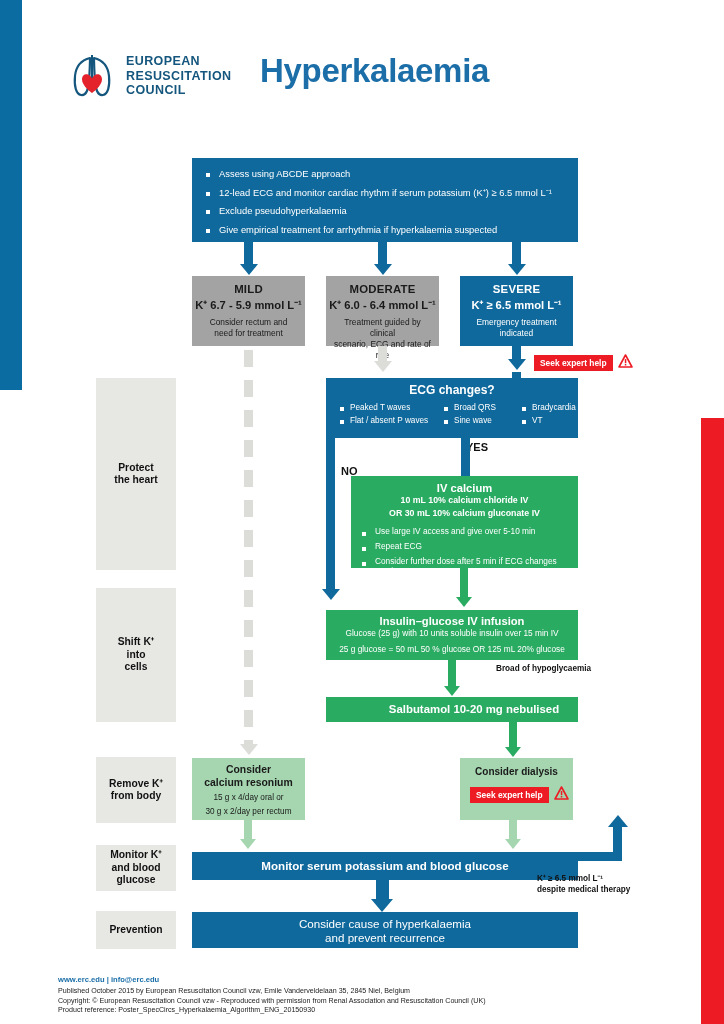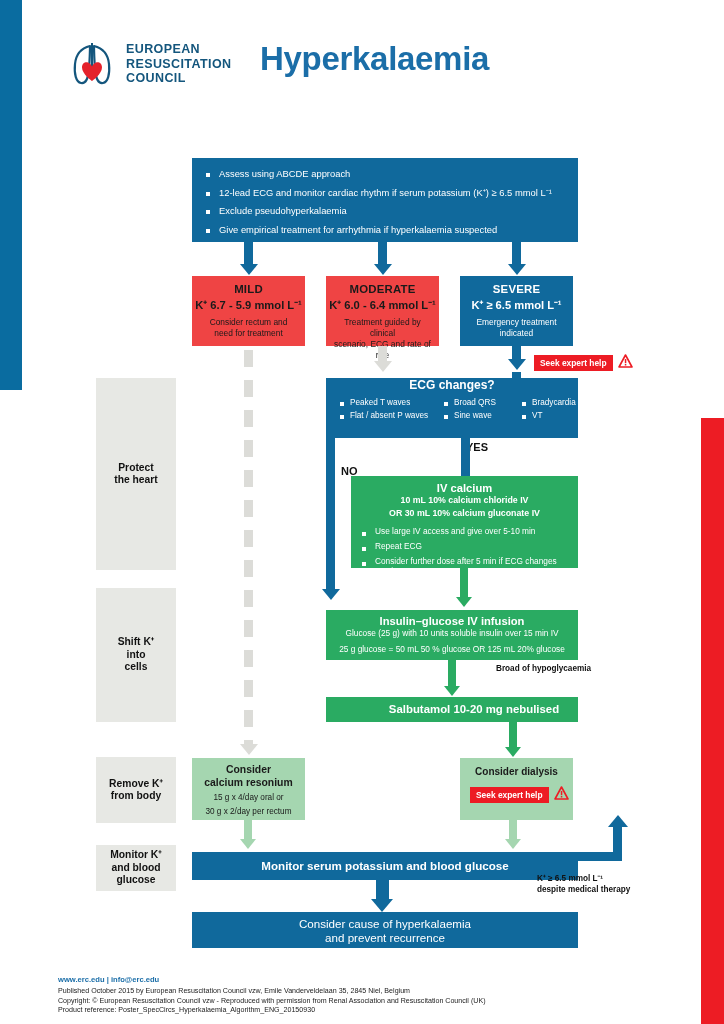--- a/index.html
+++ b/index.html
@@ -9,32 +9,32 @@
     font-family: "Liberation Sans", sans-serif;
     overflow: hidden;
   }
   #poster { position: relative; width: 724px; height: 1024px; background:#fff; }
 
   
   .left-bar  { position:absolute; left:0;   top:0;   width:22px; height:390px; background:#0a6ca0; }
   .right-bar { position:absolute; left:701px; top:418px; width:23px; height:606px; background:#ed1c24; }
 
   
-  .header { position:absolute; left:0; top:0; width:724px; height:128px; }
+  .header { position:absolute; left:0; top:12px; width:724px; height:128px; }
   .logo-wrap { position:absolute; left:68px; top:38px; display:flex; align-items:center; }
   .logo-mark { width:48px; height:52px; position:relative; }
   .logo-text { margin-left:10px; color:#14567d; font-weight:bold; font-size:12.5px;
                line-height:14.5px; letter-spacing:.4px; }
   .poster-title { position:absolute; left:260px; top:40px; color:#1b6ea8;
                   font-size:33px; font-weight:bold; letter-spacing:-0.3px; }
 
   
   .box { position:absolute; }
   .blue   { background:#10699c; color:#fff; }
-  .grey   { background:#ef4444; color:#1a1a1a; }
+  .grey   { background:#a3a3a3; color:#1a1a1a; }
   .green  { background:#2aab62; color:#fff; }
   .lgreen { background:#a5d6b0; color:#1a1a1a; }
 
   .box-title { font-weight:bold; text-align:center; }
   .box-sub   { text-align:center; }
 
   ul.bul { list-style:none; }
   ul.bul li { position:relative; padding-left:13px; margin-bottom:4px; }
   ul.bul li:before { content:""; position:absolute; left:0; top:6px;
                      width:4px; height:4px; background:currentColor; }
@@ -47,21 +47,21 @@
   
   .sev { width:113px; height:70px; top:276px; padding-top:7px; }
   #sev-mild { left:192px; }
   #sev-mod  { left:326px; width:113px; }
   #sev-sev  { left:460px; width:113px; }
   .sev .t { font-size:11.4px; font-weight:bold; letter-spacing:.2px; }
   .sev .k { font-size:11.2px; font-weight:bold; margin-top:2px; }
   .sev .d { font-size:8.4px; line-height:11px; margin-top:5px; padding:0 5px; }
 
   
-  #ecg { left:326px; top:378px; width:252px; height:60px; }
+  #ecg { left:326px; top:378px; width:252px; height:60px; padding-top:5px; }
   #ecg .t { font-size:12px; font-weight:bold; }
   #ecg .cols { display:flex; margin-top:6px; padding-left:14px; font-size:8.2px; }
   #ecg .cols ul { list-style:none; }
   #ecg .cols li { position:relative; padding-left:10px; margin-bottom:4px; white-space:nowrap; }
   #ecg .cols li:before { content:""; position:absolute; left:0; top:4px;
                          width:3.5px; height:3.5px; background:#fff; }
   #ecg .c1 { width:104px; } #ecg .c2 { width:78px; }
 
   .yn { position:absolute; font-size:11px; font-weight:bold; color:#111; }
   #no-lbl  { left:341px; top:441px;margin-top:24px; }
@@ -343,20 +343,23 @@
   </div>
   <div class="stage" id="stage-remove">
     <span style="white-space:pre-line;">Remove K⁺
 from body</span>
   </div>
   <div class="stage" id="stage-monitor">
     <span style="white-space:pre-line;">Monitor K⁺
 and blood
 glucose</span>
   </div>
+  <div class="stage" id="stage-prevent">
+    <span style="white-space:pre-line;">Prevention</span>
+  </div>
 
   <div class="footer">
     <div class="f-link">www.erc.edu | info@erc.edu</div>
     <div class="f-line">Published October 2015 by European Resuscitation Council vzw, Emile Vanderveldelaan 35, 2845 Niel, Belgium</div>
     <div class="f-line" style="margin-top:0;">Copyright: © European Resuscitation Council vzw - Reproduced with permission from Renal Association and Resuscitation Council (UK)</div>
     <div class="f-line" style="margin-top:0;">Product reference: Poster_SpecCircs_Hyperkalaemia_Algorithm_ENG_20150930</div>
   </div>
 
 </div>
 

